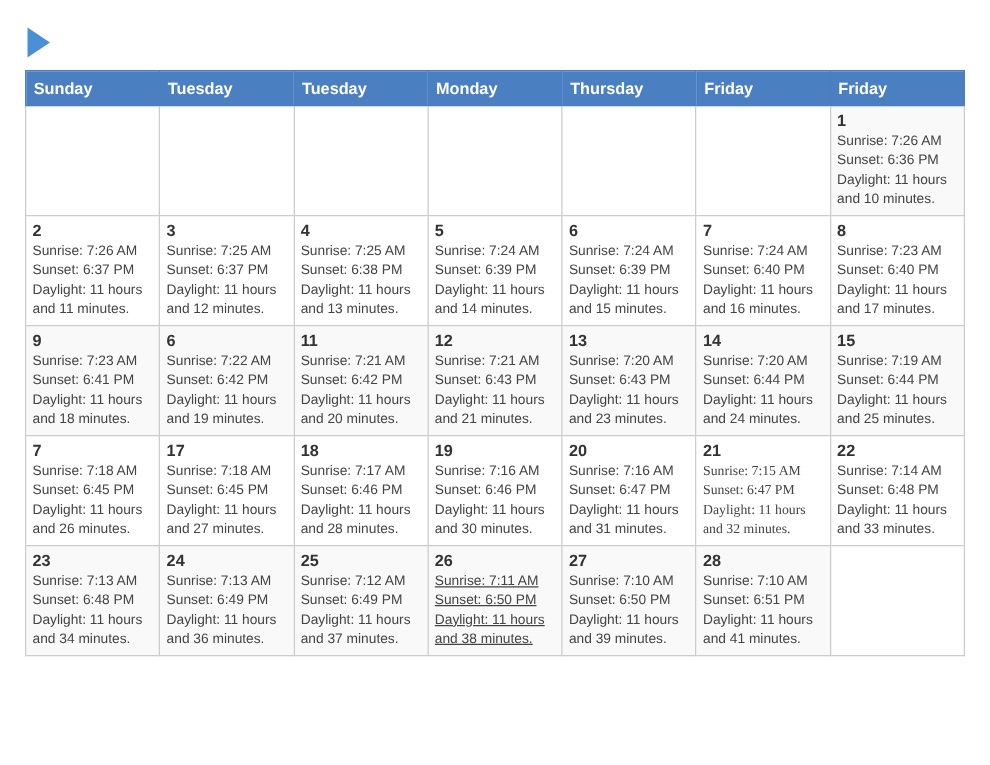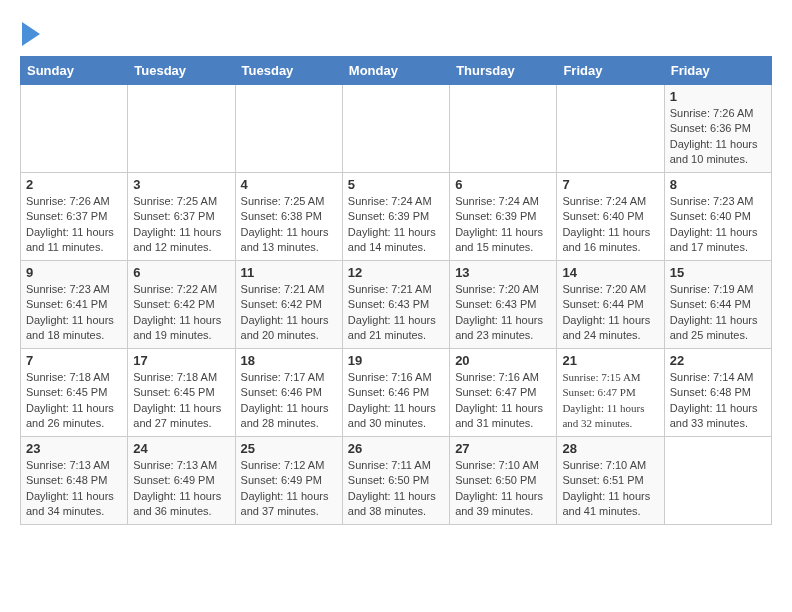--- a/index.html
+++ b/index.html
@@ -307,21 +307,21 @@
         </td>
         <td>
           <span class="day-num">25</span>
           <div class="day-info" style="white-space: pre-line;">Sunrise: 7:12 AM
 Sunset: 6:49 PM
 Daylight: 11 hours
 and 37 minutes.</div>
         </td>
         <td>
           <span class="day-num">26</span>
-          <div class="day-info" style="white-space: pre-line;">Sunrise: 7:11 AM
+          <div class="day-info" style="white-space: pre-line; text-decoration: underline;">Sunrise: 7:11 AM
 Sunset: 6:50 PM
 Daylight: 11 hours
 and 38 minutes.</div>
         </td>
         <td>
           <span class="day-num">27</span>
           <div class="day-info" style="white-space: pre-line;">Sunrise: 7:10 AM
 Sunset: 6:50 PM
 Daylight: 11 hours
 and 39 minutes.</div>

